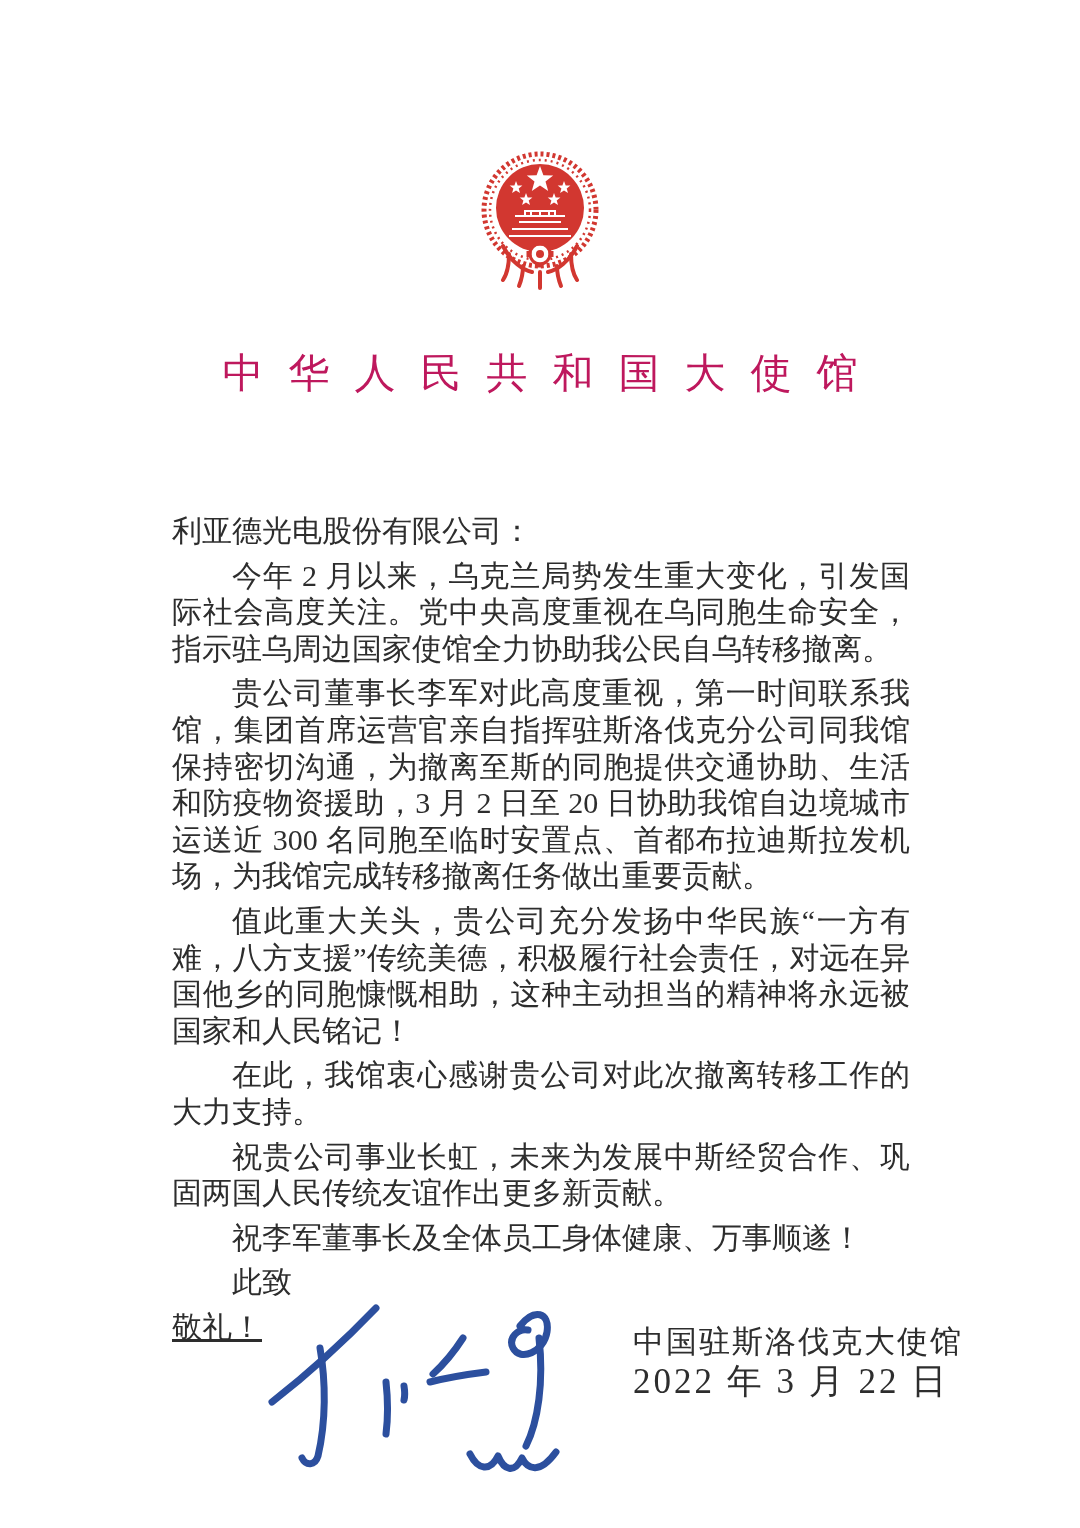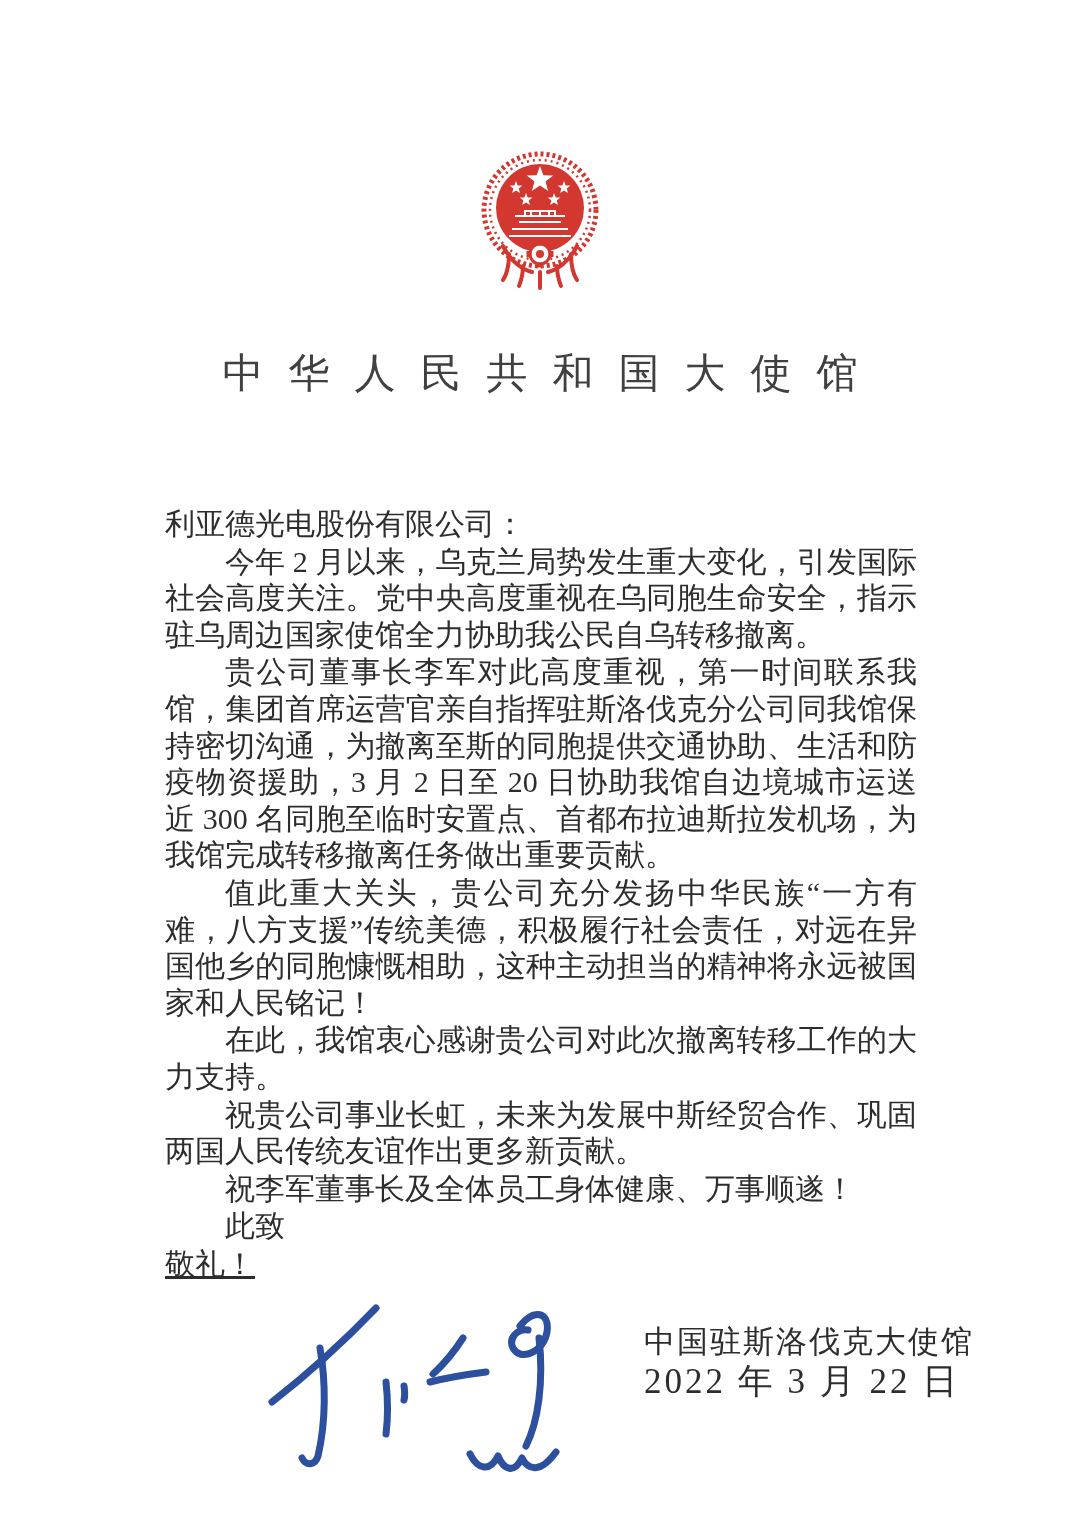--- a/index.html
+++ b/index.html
@@ -24,21 +24,21 @@
     width: 122px;
     height: 140px;
   }
   .embassy-name {
     position: absolute;
     top: 346px;
     left: 0;
     width: 100%;
     text-align: center;
     font-size: 41px;
-    color: #404040;
+    color: #be185d;
     letter-spacing: 25px;
     text-indent: 25px;
     white-space: nowrap;
     font-weight: 400;
   }
   .letter-title {
     position: absolute;
     top: 436px;
     left: 0;
     width: 100%;
@@ -55,41 +55,41 @@
     position: absolute;
     top: 505px;
     left: 164px;
     right: 162px;
     color: #2d2d2d;
     font-size: 30px;
     line-height: 36.6px;
     text-align: justify;
   }
   .letter-body p {
-    margin: 1px;
+    margin: 8px;
     padding: 0;
   }
   .letter-body p.indent {
     text-indent: 2em;
   }
   .closing-line {
     margin: 0;
     text-decoration: underline;
   }
   .signature-block {
     position: absolute;
     top: 1290px;
     left: 258px;
     width: 340px;
     height: 210px;
   }
   .footer-block {
     position: absolute;
     top: 1322px;
-    right: 136px;
+    right: 147px;
     width: 300px;
     text-align: center;
     color: #2d2d2d;
   }
   .footer-org {
     font-size: 31px;
     line-height: 40px;
     white-space: nowrap;
     letter-spacing: 2px;
   }

